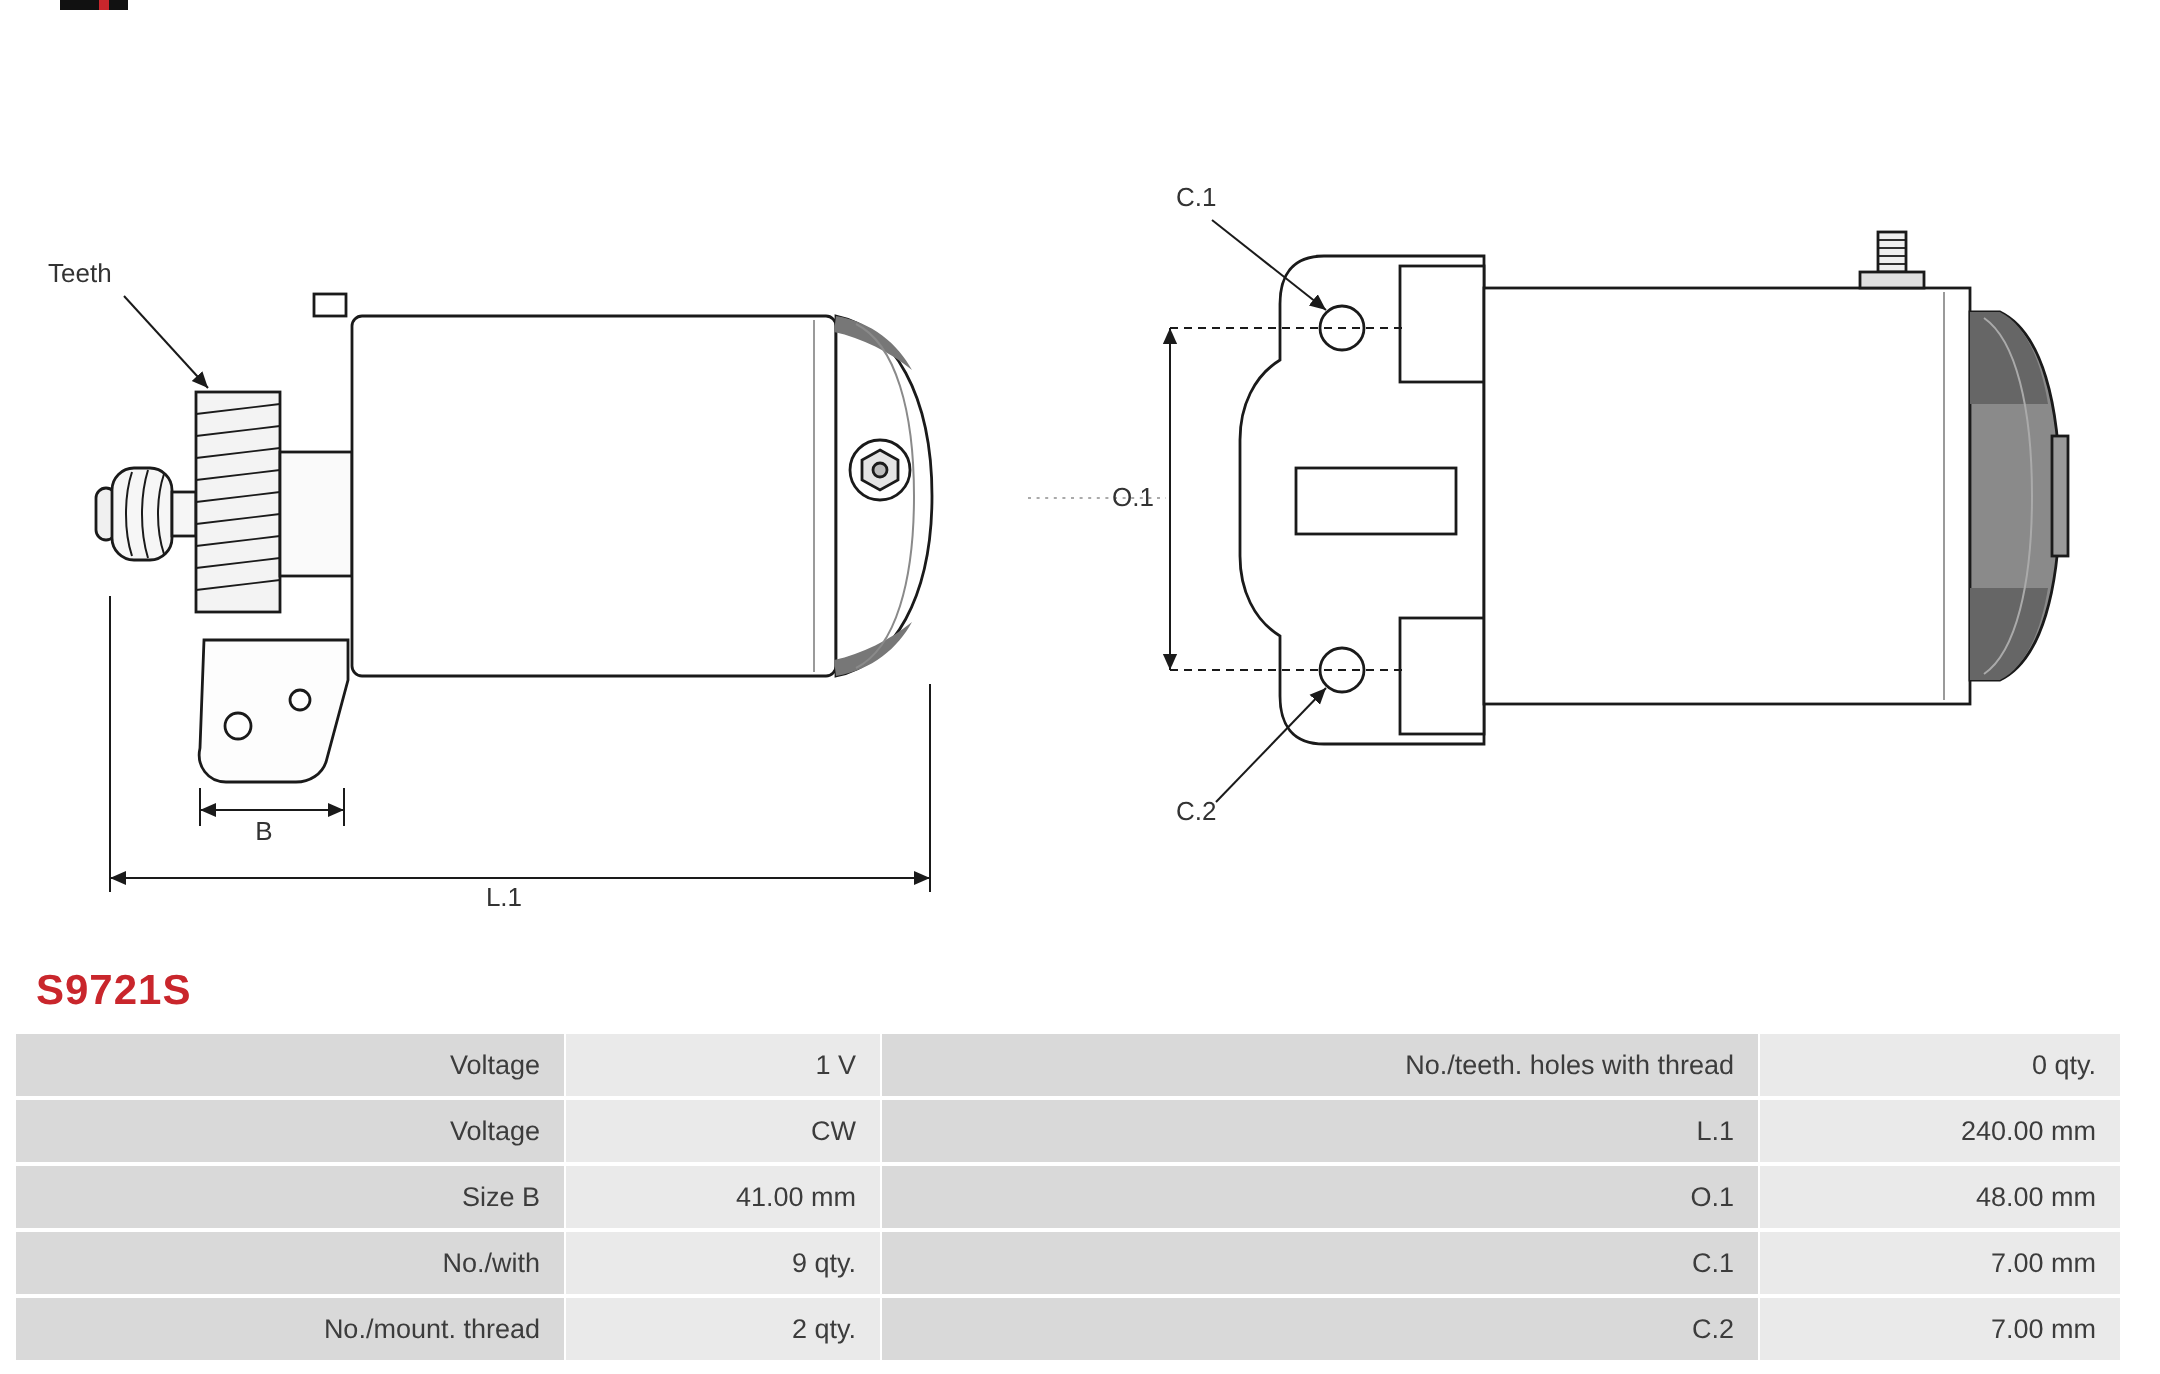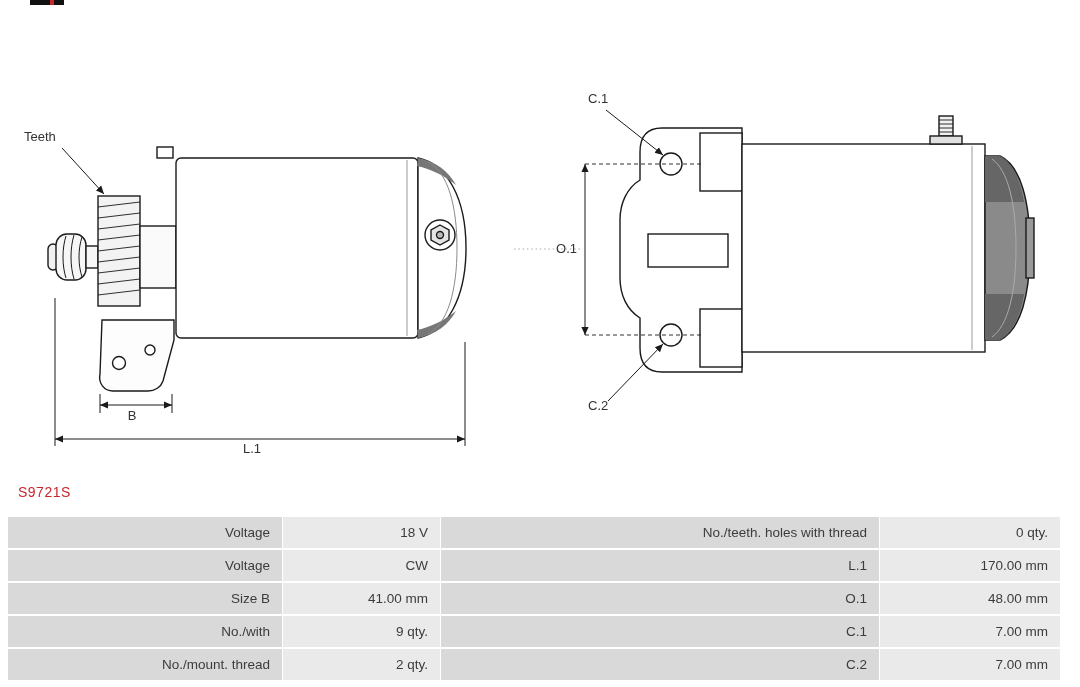--- a/index.html
+++ b/index.html
@@ -8,21 +8,21 @@
     background:#ffffff;font-family:"Liberation Sans",sans-serif;
   }
   .logo-fragment{
     position:absolute;left:30px;top:0;width:34px;height:5px;
     background:linear-gradient(90deg,#111 0 58%,#c9262c 58% 72%,#111 72% 100%);
   }
   .drawing{position:absolute;left:0;top:6px;}
   .drawing text{font:13px "Liberation Sans",sans-serif;fill:#333;stroke:none;}
   .part-number{
     position:absolute;left:18px;top:484px;
-    font-size:14px;font-weight:normal;color:var(--part-number,#c9262c);
+    font-size:21px;font-weight:bold;color:var(--part-number,#c9262c);
     letter-spacing:0.5px;
   }
   .spec-table{
     position:absolute;left:8px;top:517px;width:1052px;
     display:grid;grid-template-columns:274px 157px 438px 180px;
     grid-auto-rows:31px;gap:2px 1px;
   }
   .cell{
     display:flex;align-items:center;justify-content:flex-end;
     padding-right:12px;font-size:13.5px;color:#3c3c3c;white-space:nowrap;
@@ -167,28 +167,28 @@
     <text x="577" y="247" text-anchor="end">O.1</text>
     <text x="588" y="404">C.2</text>
   </g>
 </svg>
 
 <div class="part-number">S9721S</div>
 
 <div class="spec-table">
 
   <div class="cell label">Voltage</div>
-  <div class="cell value">18 V</div>
+  <div class="cell value">1 V</div>
   <div class="cell label">No./teeth. holes with thread</div>
   <div class="cell value">0 qty.</div>
 
   <div class="cell label">Voltage</div>
   <div class="cell value">CW</div>
   <div class="cell label">L.1</div>
-  <div class="cell value">170.00 mm</div>
+  <div class="cell value">240.00 mm</div>
 
   <div class="cell label">Size B</div>
   <div class="cell value">41.00 mm</div>
   <div class="cell label">O.1</div>
   <div class="cell value">48.00 mm</div>
 
   <div class="cell label">No./with</div>
   <div class="cell value">9 qty.</div>
   <div class="cell label">C.1</div>
   <div class="cell value">7.00 mm</div>

